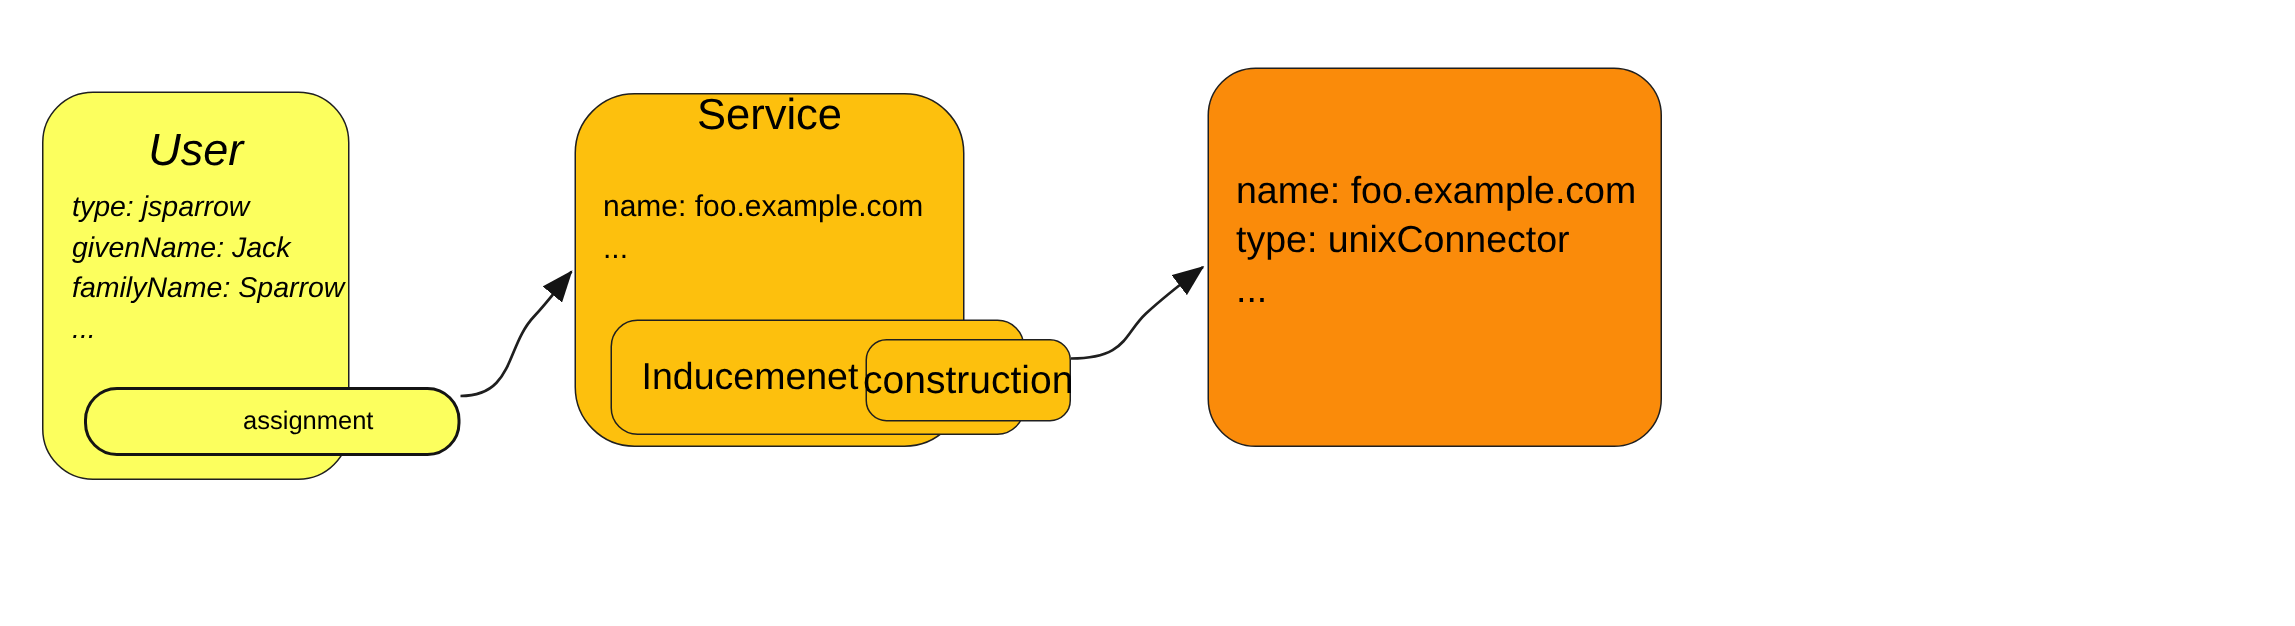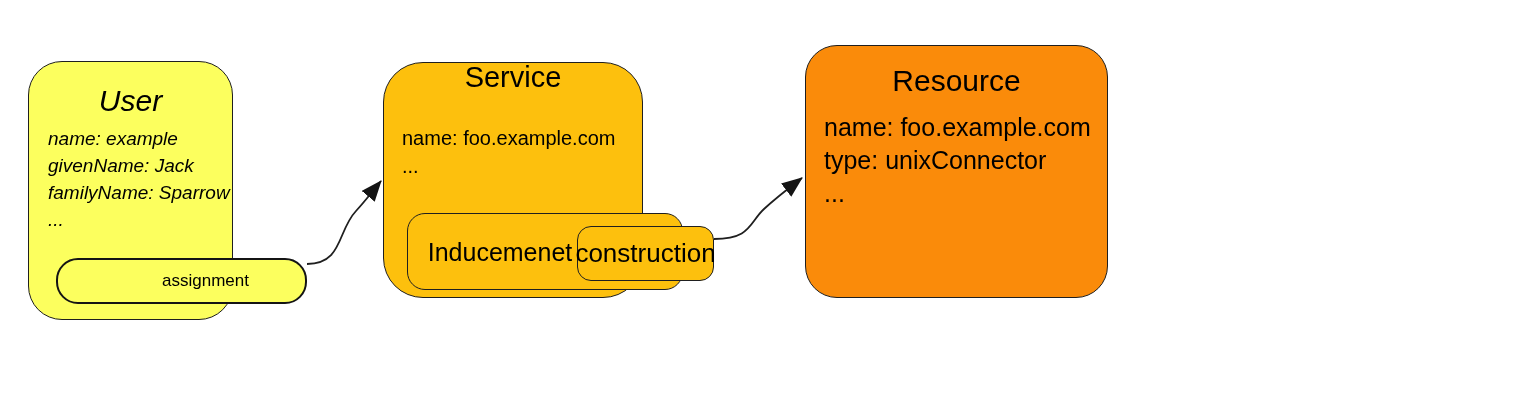--- a/index.html
+++ b/index.html
@@ -122,21 +122,21 @@
   svg.arrows .head { fill: #141414; }
 </style>
 </head>
 <body>
 
 <div class="canvas">
 
   <div class="node user">
     <div class="title">User</div>
     <div class="body">
-      <div class="line">name: example</div>
+      <div class="line">type: jsparrow</div>
       <div class="line">givenName: Jack</div>
       <div class="line">familyName: Sparrow</div>
       <div class="line">...</div>
     </div>
   </div>
 
   <div class="chip assignment">assignment</div>
 
   <div class="node service">
     <div class="title">Service</div>
@@ -146,21 +146,20 @@
     </div>
   </div>
 
   <div class="chip inducement">
     <span class="ind-label">Inducemenet</span>
   </div>
 
   <div class="chip construction">construction</div>
 
   <div class="node resource">
-    <div class="title">Resource</div>
     <div class="body">
       <div class="line">name: foo.example.com</div>
       <div class="line">type: unixConnector</div>
       <div class="line">...</div>
     </div>
   </div>
 
   <svg class="arrows" viewBox="0 0 1530 417" xmlns="http://www.w3.org/2000/svg">
     <defs>
       <marker id="arrowhead" viewBox="0 0 10 8" refX="9.5" refY="4" markerWidth="21" markerHeight="17" orient="auto" markerUnits="userSpaceOnUse">

